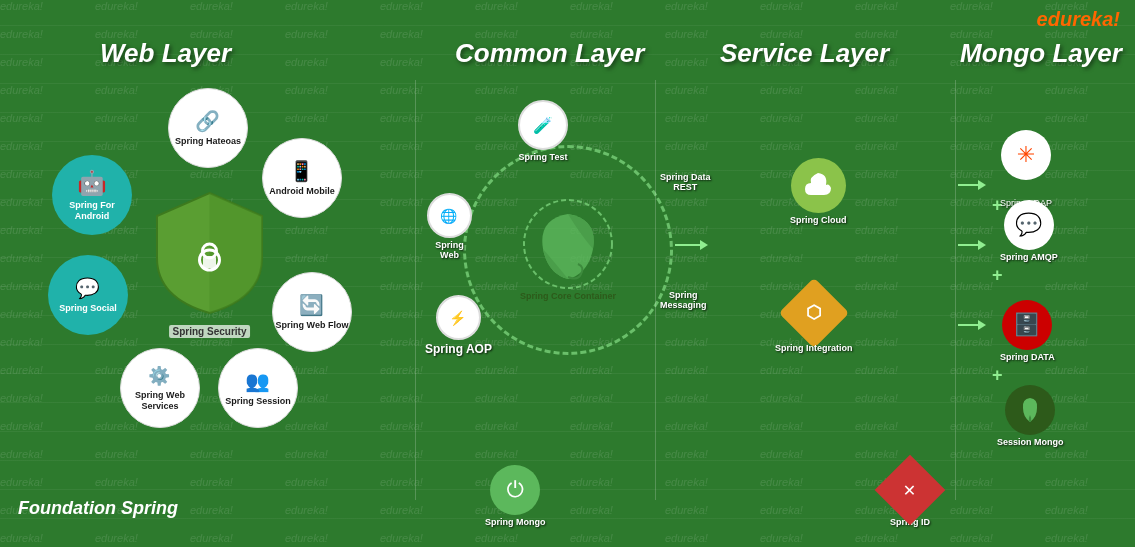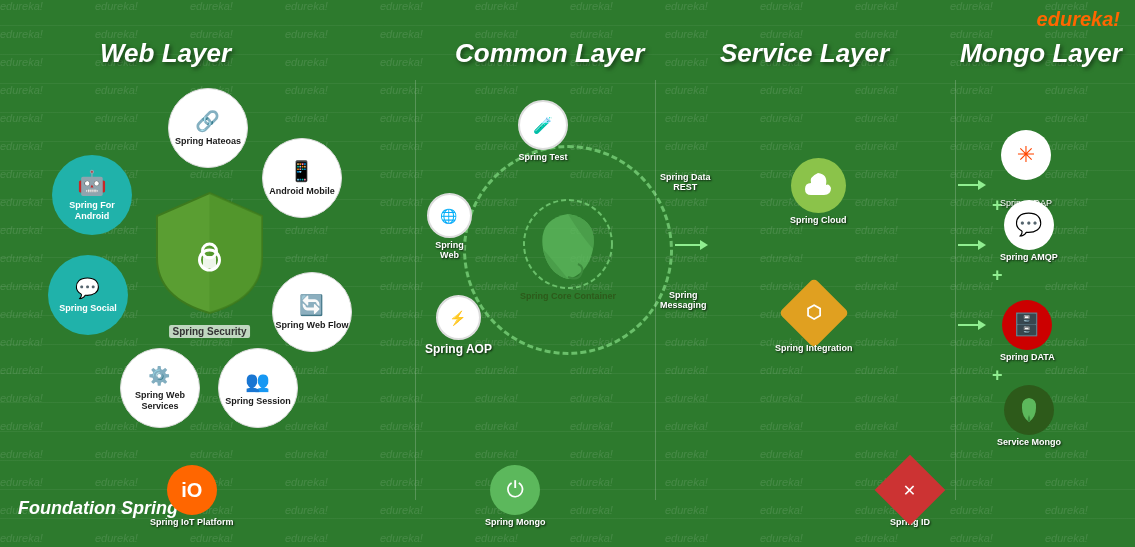--- a/index.html
+++ b/index.html
@@ -500,31 +500,25 @@
     <div style="font-size:9px;font-weight:bold;color:white;text-shadow:1px 1px 2px rgba(0,0,0,0.8);margin-top:2px;text-align:center;">Spring DATA</div>
   </div>
 
   <div style="position:absolute;top:385px;left:997px;display:flex;flex-direction:column;align-items:center;">
     <div style="width:50px;height:50px;border-radius:50%;background:#2d5a1a;display:flex;align-items:center;justify-content:center;">
       <svg width="30" height="30" viewBox="0 0 30 30">
         <path d="M15 3 Q23 4 22 13 Q22 22 15 27 Q8 22 8 13 Q7 4 15 3 Z" fill="#5cb85c"></path>
         <path d="M15 20 Q17 23 16 27 Q15 27 14 27 Q13 23 15 20 Z" fill="#3d8a3d"></path>
       </svg>
     </div>
-    <div style="font-size:9px;font-weight:bold;color:white;text-shadow:1px 1px 2px rgba(0,0,0,0.8);margin-top:2px;text-align:center;">Service Mongo</div>
+    <div style="font-size:9px;font-weight:bold;color:white;text-shadow:1px 1px 2px rgba(0,0,0,0.8);margin-top:2px;text-align:center;">Session Mongo</div>
   </div>
 
   <div class="foundation-label">Foundation Spring</div>
 
-  <div style="position:absolute;bottom:20px;left:150px;display:flex;flex-direction:column;align-items:center;">
-    <div style="width:50px;height:50px;border-radius:50%;background:#ff6600;display:flex;align-items:center;justify-content:center;">
-      <span style="font-size:20px;color:white;font-weight:bold;">iO</span>
-    </div>
-    <div style="font-size:9px;font-weight:bold;color:white;text-shadow:1px 1px 2px rgba(0,0,0,0.8);margin-top:2px;text-align:center;">Spring IoT Platform</div>
-  </div>
 
   <div style="position:absolute;bottom:20px;left:485px;display:flex;flex-direction:column;align-items:center;">
     <div style="width:50px;height:50px;border-radius:50%;background:#5cb85c;display:flex;align-items:center;justify-content:center;">
       <span style="font-size:22px;color:white;">⏻</span>
     </div>
     <div style="font-size:9px;font-weight:bold;color:white;text-shadow:1px 1px 2px rgba(0,0,0,0.8);margin-top:2px;text-align:center;">Spring Mongo</div>
   </div>
 
   <div style="position:absolute;bottom:20px;left:885px;display:flex;flex-direction:column;align-items:center;">
     <div style="width:50px;height:50px;background:#cc3333;display:flex;align-items:center;justify-content:center;transform:rotate(45deg);">

